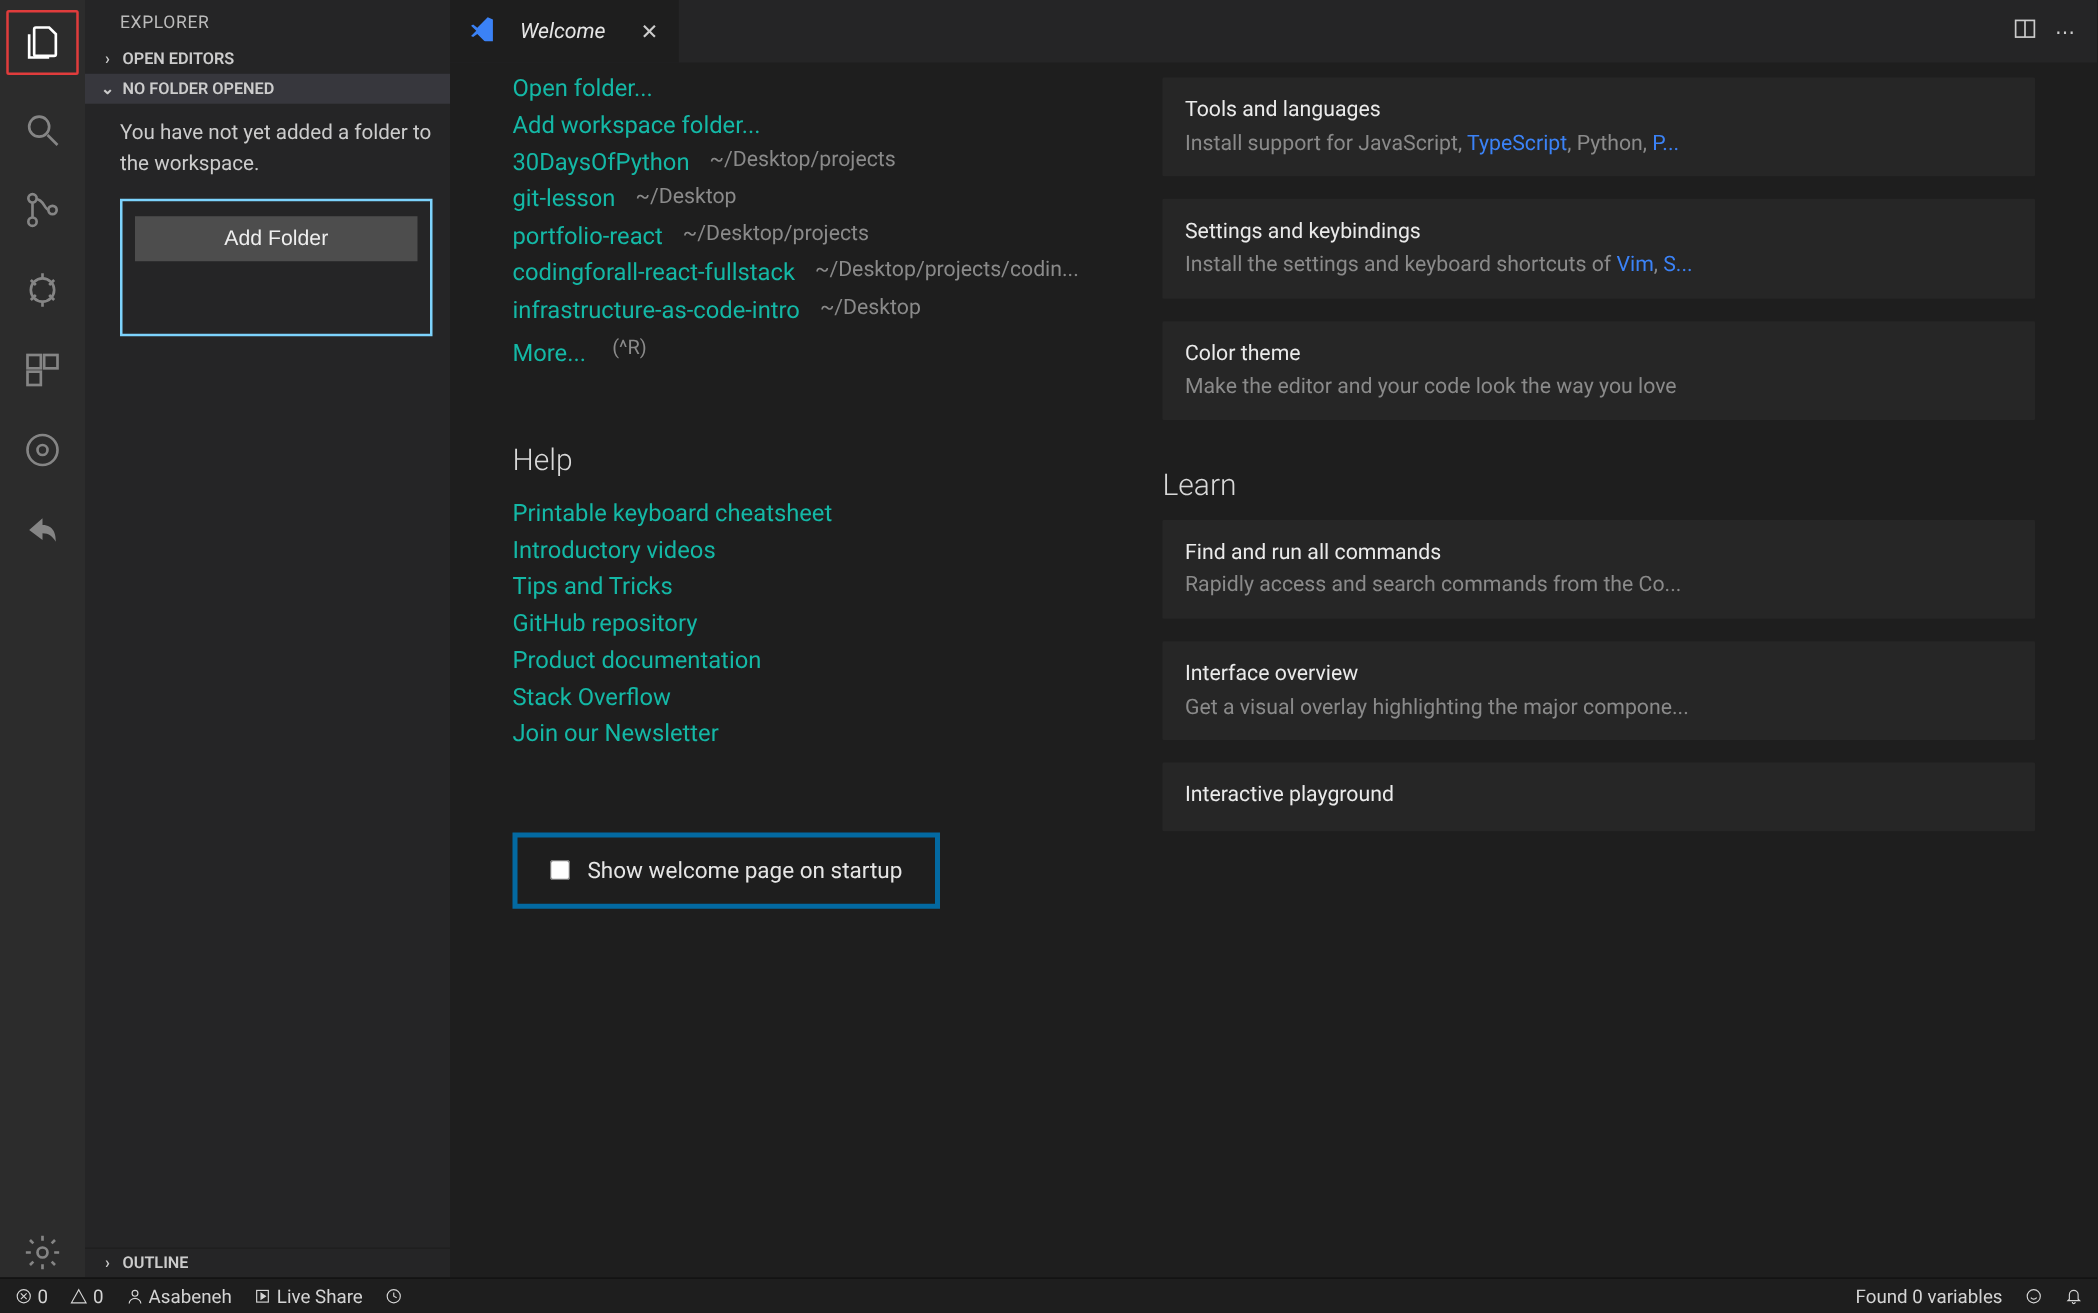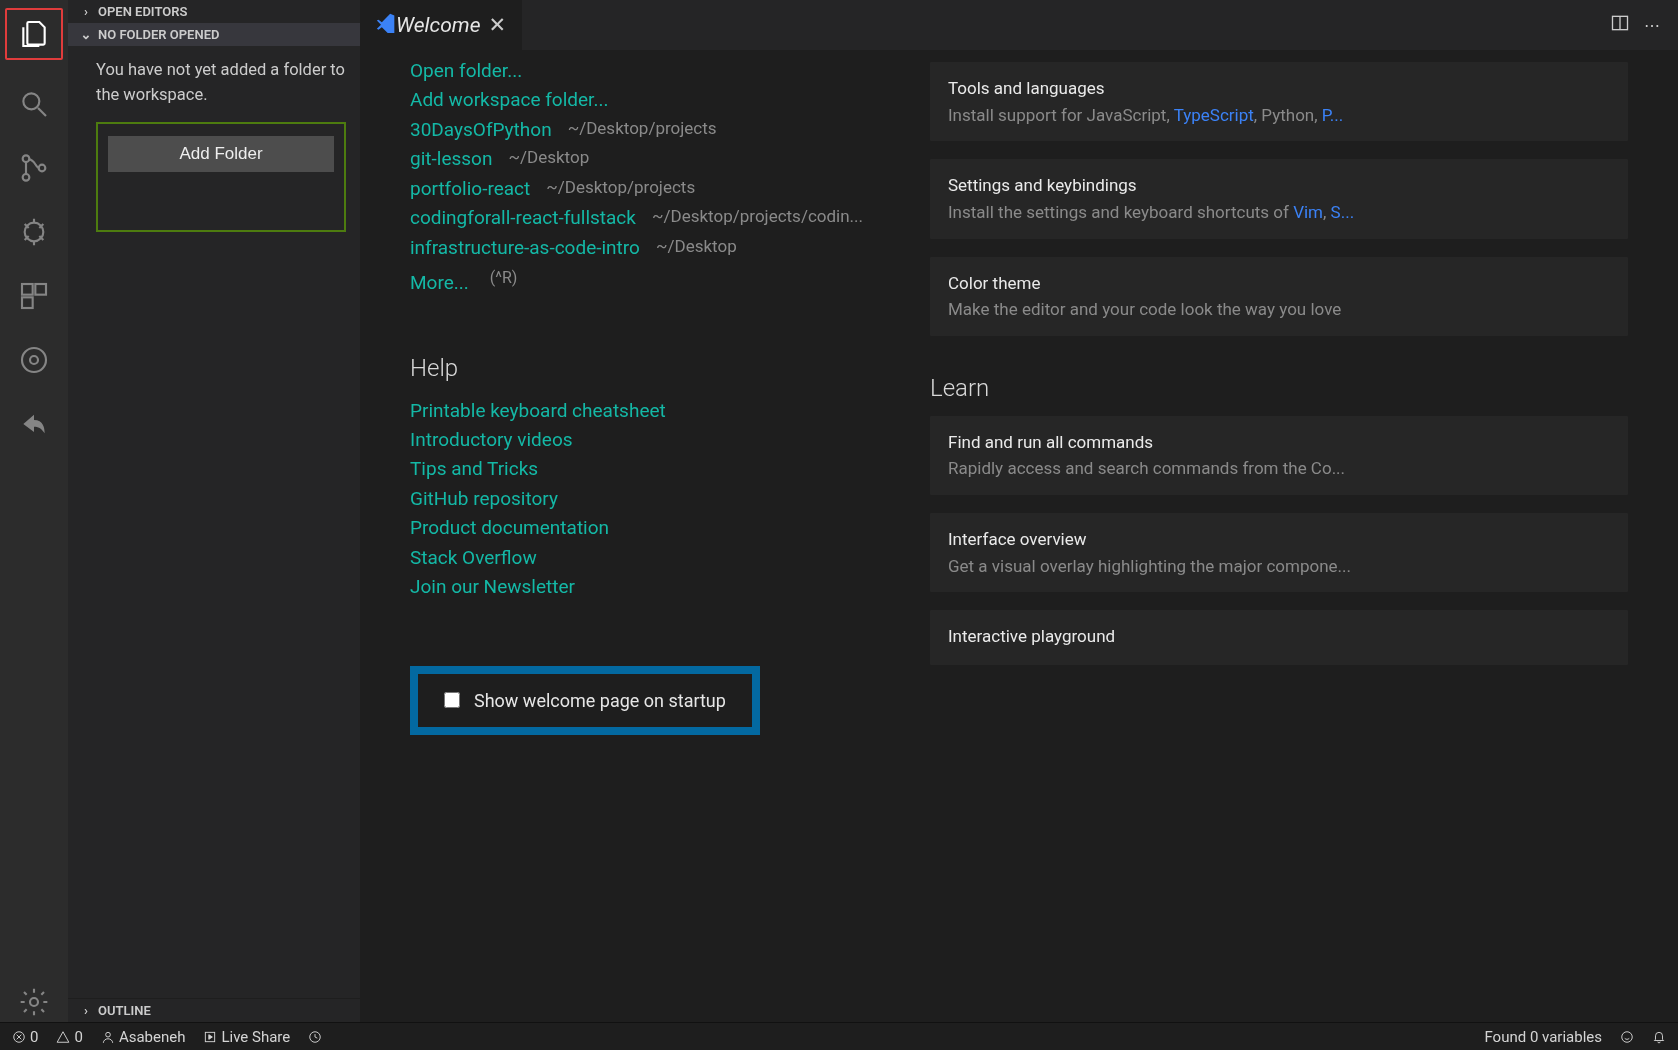--- a/index.html
+++ b/index.html
@@ -67,21 +67,21 @@
   .tree-header.highlight { background: #37373d; }
   .chevron { width: 16px; display:inline-block; text-align:center; }
   .sidebar-body {
     padding: 12px 14px 14px 28px;
     color: #cccccc;
     font-size: 16.5px;
     line-height: 1.5;
   }
   .add-folder-wrap {
     margin-top: 14px;
-    border: 2px solid #4d7c0f;
+    border: 2px solid #7dd3fc;
     padding: 12px 10px 58px 10px;
   }
   .add-folder-btn {
     width: 100%;
     background: #4d4d4d;
     color: #eeeeee;
     border: none;
     padding: 8px 0;
     font-size: 17px;
     cursor: pointer;
@@ -97,26 +97,26 @@
   }
 
   
   .editor { flex: 1; display: flex; flex-direction: column; background:#1e1e1e; overflow:hidden;}
   .tabbar {
     height: 50px;
     background: #252526;
     display: flex; align-items: stretch;
   }
   .tab {
-    display:flex; align-items:center; gap:0;
+    display:flex; align-items:center; gap:20px;
     padding: 0 16px;
     background:#1e1e1e;
     color:#e6e6e6;
     font-style: italic;
-    font-size: 21px;
+    font-size: 17px;
     border-right:1px solid #252526;
   }
   .tab .vscode-icon { color:#3b82f6; font-style:normal; }
   .tab .close { color:#cccccc; font-style:normal; margin-left:8px; cursor:pointer;}
   .tabbar .spacer { flex:1; }
   .tab-actions { display:flex; align-items:center; gap:14px; padding:0 18px; color:#cccccc;}
   .tab-actions .icon { cursor:pointer; }
 
   
   .welcome {
@@ -150,21 +150,21 @@
     line-height:1.45;
     border-radius:1px;
     overflow:hidden;
   }
   .card .card-title { color:#eaeaea; margin-bottom:2px;}
   .card .card-desc { color:#8a8a8a; white-space:nowrap; overflow:hidden; text-overflow:ellipsis;}
   .card .inline-link { color:#3b82f6; cursor:pointer;}
 
   .startup-box {
     margin-top: 64px;
-    border: 8px solid #0369a1;
+    border: 4px solid #0369a1;
     padding: 16px 26px;
     display:inline-flex; align-items:center; gap:14px;
     font-size:18px; color:#e6e6e6;
   }
   .startup-box input { width:16px; height:16px; }
 
   
   .statusbar {
     height: 28px;
     background:#1e1e1e;
@@ -230,20 +230,21 @@
     <div class="spacer"></div>
     <div class="activity-icon">
       <svg viewBox="0 0 24 24">
           <circle cx="12" cy="12" r="3"></circle>
           <path d="M12 2v3M12 19v3M2 12h3M19 12h3M4.5 4.5l2 2M17.5 17.5l2 2M4.5 19.5l2-2M17.5 6.5l2-2"></path>
         </svg>
     </div>
   </div>
 
   <div class="sidebar">
+    <div class="sidebar-title">EXPLORER</div>
     <div class="tree-header">
       <span class="chevron">›</span>
       <span>OPEN EDITORS</span>
     </div>
     <div class="tree-header highlight">
       <span class="chevron">⌄</span>
       <span>NO FOLDER OPENED</span>
     </div>
     <div class="sidebar-body">
       <div>You have not yet added a folder to the workspace.</div>

